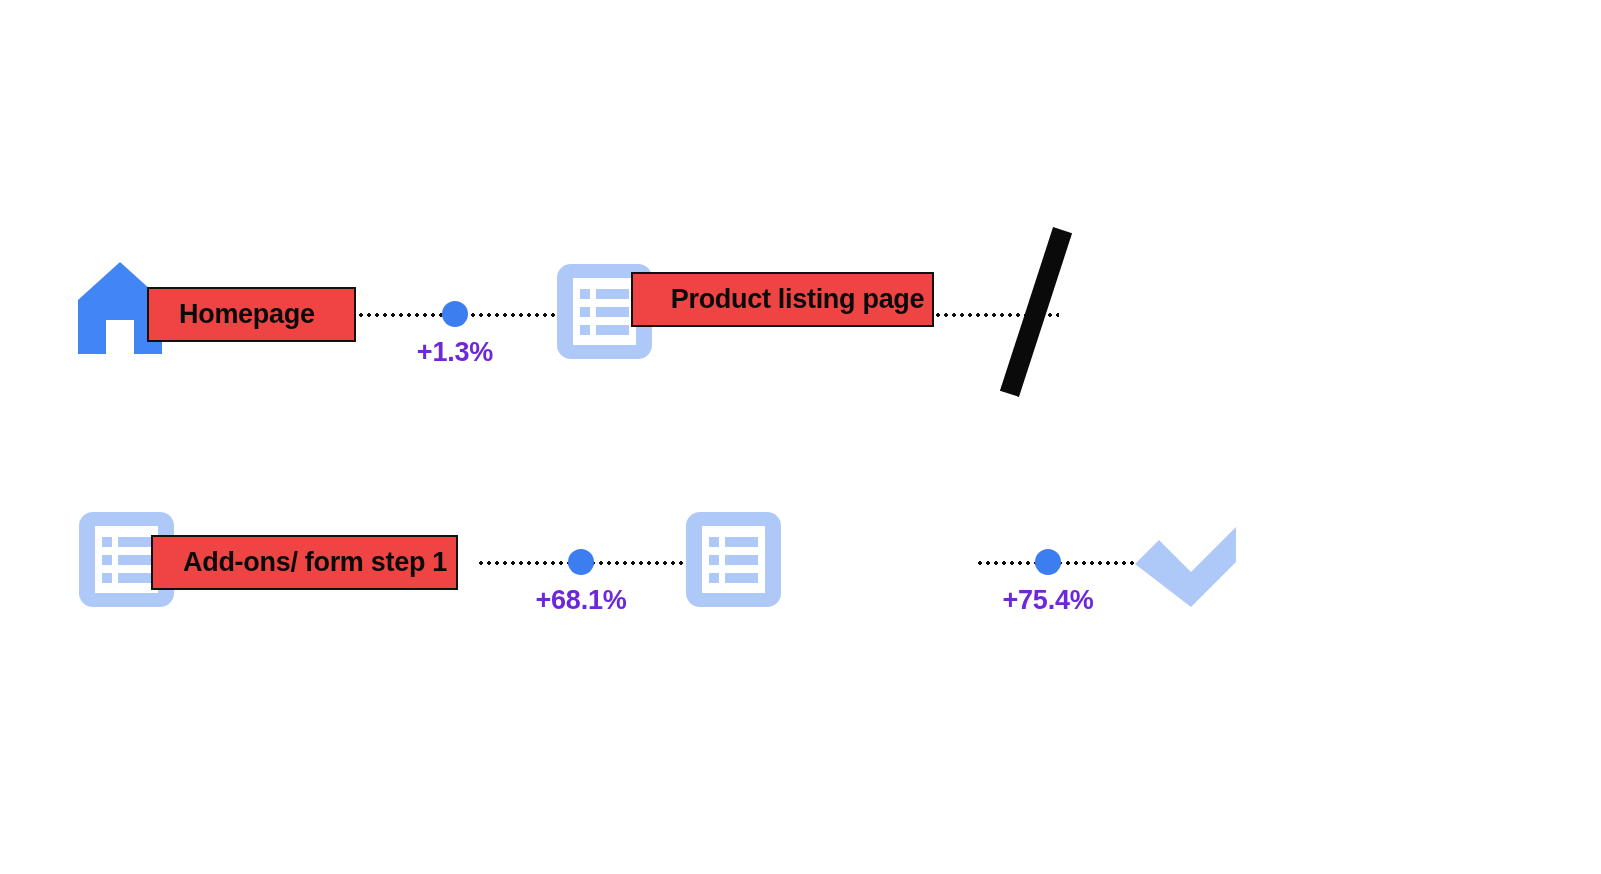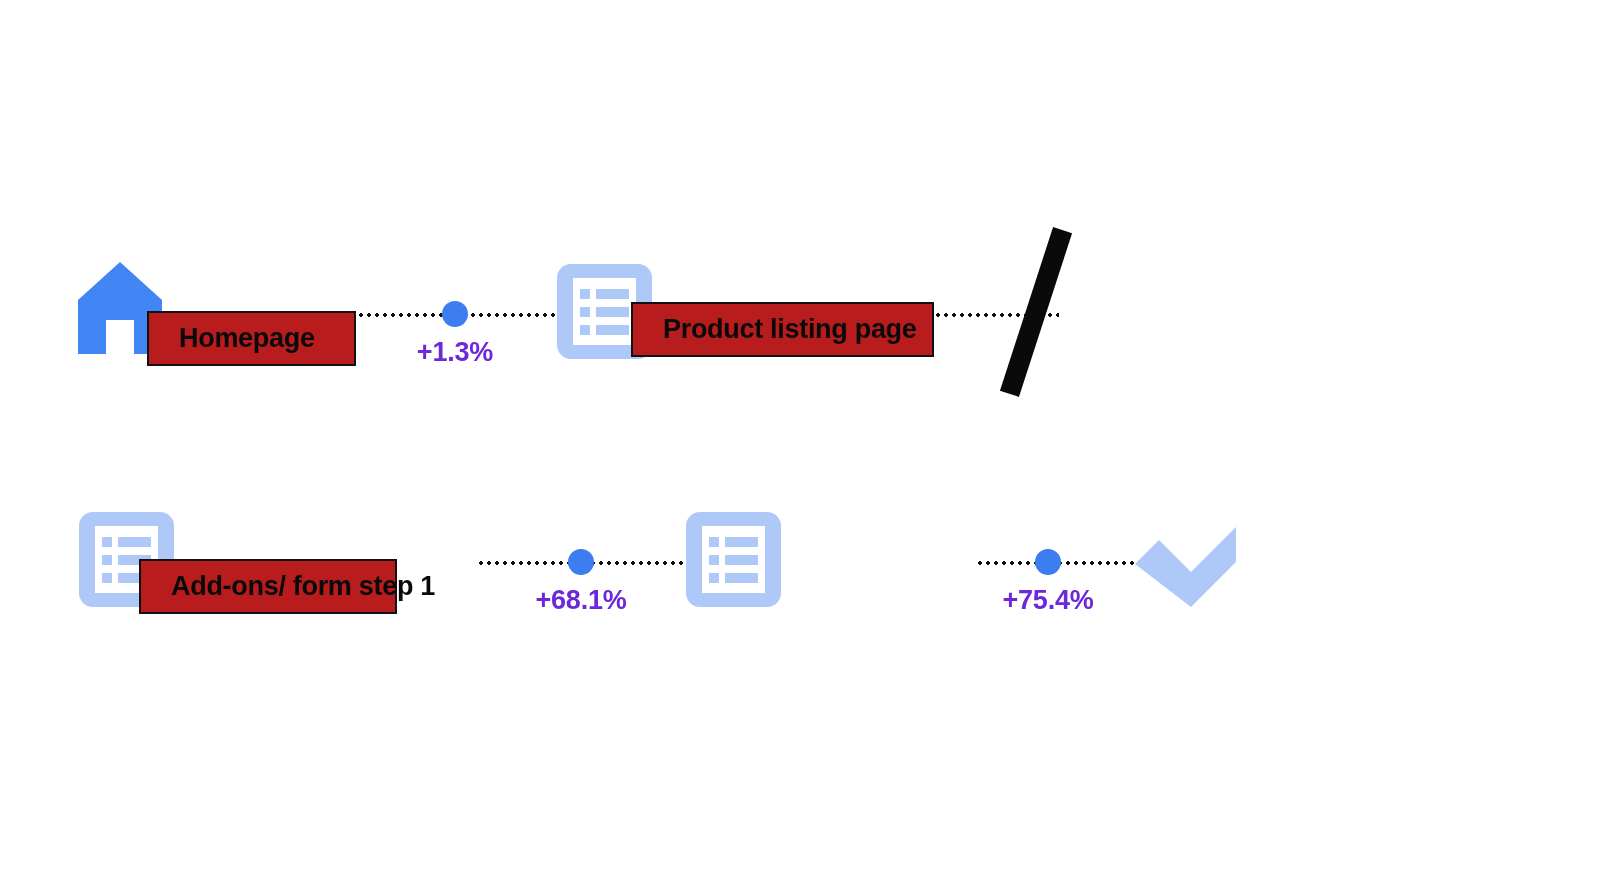--- a/index.html
+++ b/index.html
@@ -29,25 +29,24 @@
     background-repeat: repeat-x;
     background-position: 0 50%;
     z-index: 1;
   }
 
   
   .stepbox {
     position: absolute;
     box-sizing: border-box;
     border: 2.5px solid #111111;
-    background: #b91c1c;
+    background: #ef4444;
     display: flex;
     align-items: center;
     z-index: 4;
-    margin-top: 24px;
   }
   .stepbox .steplabel {
     font-family: "Liberation Sans", sans-serif;
     font-weight: bold;
     font-size: 27px;
     letter-spacing: -0.3px;
     color: #0a0a0a;
     white-space: nowrap;
     padding-left: 30px;
   }
@@ -113,21 +112,21 @@
       <rect x="16" y="14" width="63" height="67" fill="#ffffff"></rect>
       <rect x="23" y="25" width="10" height="10" fill="#aec8f8"></rect>
       <rect x="39" y="25" width="33" height="10" fill="#aec8f8"></rect>
       <rect x="23" y="43" width="10" height="10" fill="#aec8f8"></rect>
       <rect x="39" y="43" width="33" height="10" fill="#aec8f8"></rect>
       <rect x="23" y="61" width="10" height="10" fill="#aec8f8"></rect>
       <rect x="39" y="61" width="33" height="10" fill="#aec8f8"></rect>
     </svg>
   </div>
 
-  <div class="stepbox" style="left:631px; top:278px; width:303px; height:55px;">
+  <div class="stepbox" style="left:631px; top:272px; width:303px; height:55px;justify-content:center;">
     <span class="steplabel">Product listing page</span>
   </div>
 
   <div class="slash-bar" style="left:1026px; top:226px; width:20px; height:172px; transform: rotate(18deg); transform-origin: 50% 50%;"></div>
 
   <div class="dotline" style="left:477px; top:561px; width:288px;"></div>
 
   <div class="dotline" style="left:976px; top:561px; width:200px;"></div>
 
   <div class="icon" style="left:79px; top:512px; width:95px; height:95px;">
@@ -136,21 +135,21 @@
       <rect x="16" y="14" width="63" height="67" fill="#ffffff"></rect>
       <rect x="23" y="25" width="10" height="10" fill="#aec8f8"></rect>
       <rect x="39" y="25" width="33" height="10" fill="#aec8f8"></rect>
       <rect x="23" y="43" width="10" height="10" fill="#aec8f8"></rect>
       <rect x="39" y="43" width="33" height="10" fill="#aec8f8"></rect>
       <rect x="23" y="61" width="10" height="10" fill="#aec8f8"></rect>
       <rect x="39" y="61" width="33" height="10" fill="#aec8f8"></rect>
     </svg>
   </div>
 
-  <div class="stepbox" style="left:139px; top:535px; width:258px; height:55px;">
+  <div class="stepbox" style="left:151px; top:535px; width:307px; height:55px;">
     <span class="steplabel">Add-ons/ form step 1</span>
   </div>
 
   <div class="metric-dot" style="left:568px; top:549px; width:26px; height:26px;"></div>
   <div class="metric-caption" style="left:501px; top:585px; width:160px;">+68.1%</div>
 
   <div class="icon" style="left:686px; top:512px; width:95px; height:95px;">
     <svg width="95" height="95" viewBox="0 0 95 95">
       <rect x="0" y="0" width="95" height="95" rx="14" ry="14" fill="#aec8f8"></rect>
       <rect x="16" y="14" width="63" height="67" fill="#ffffff"></rect>

